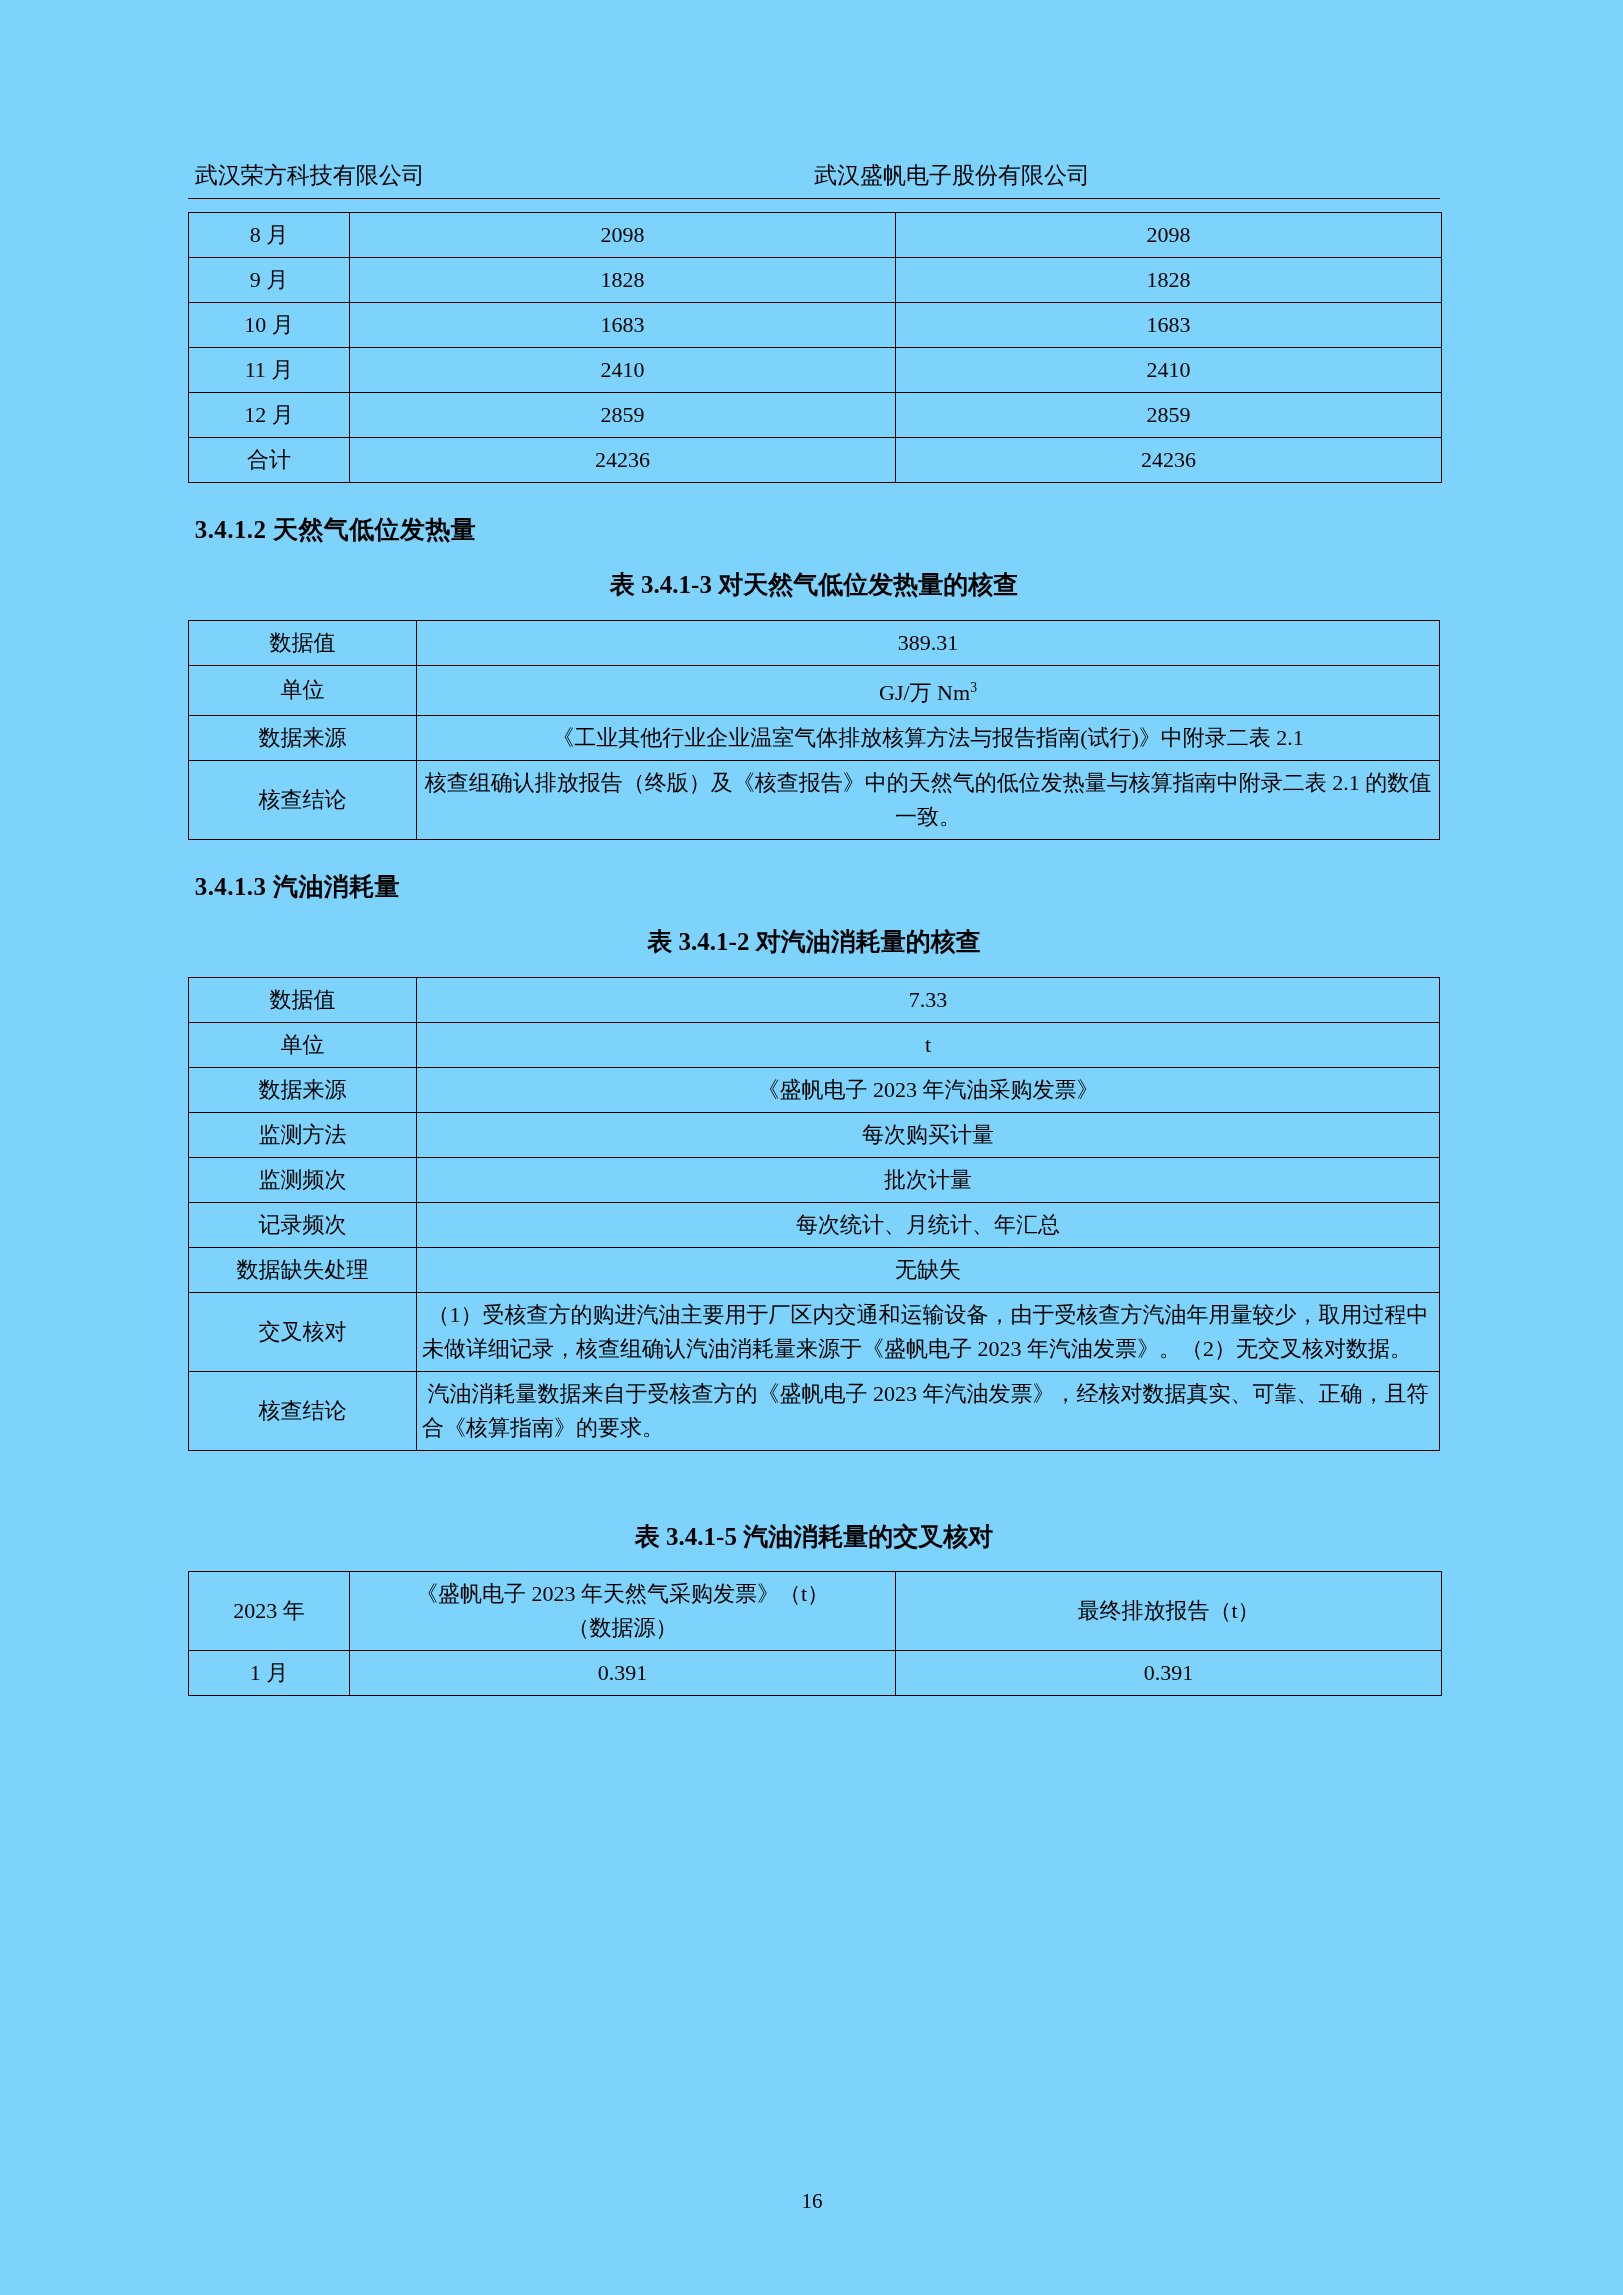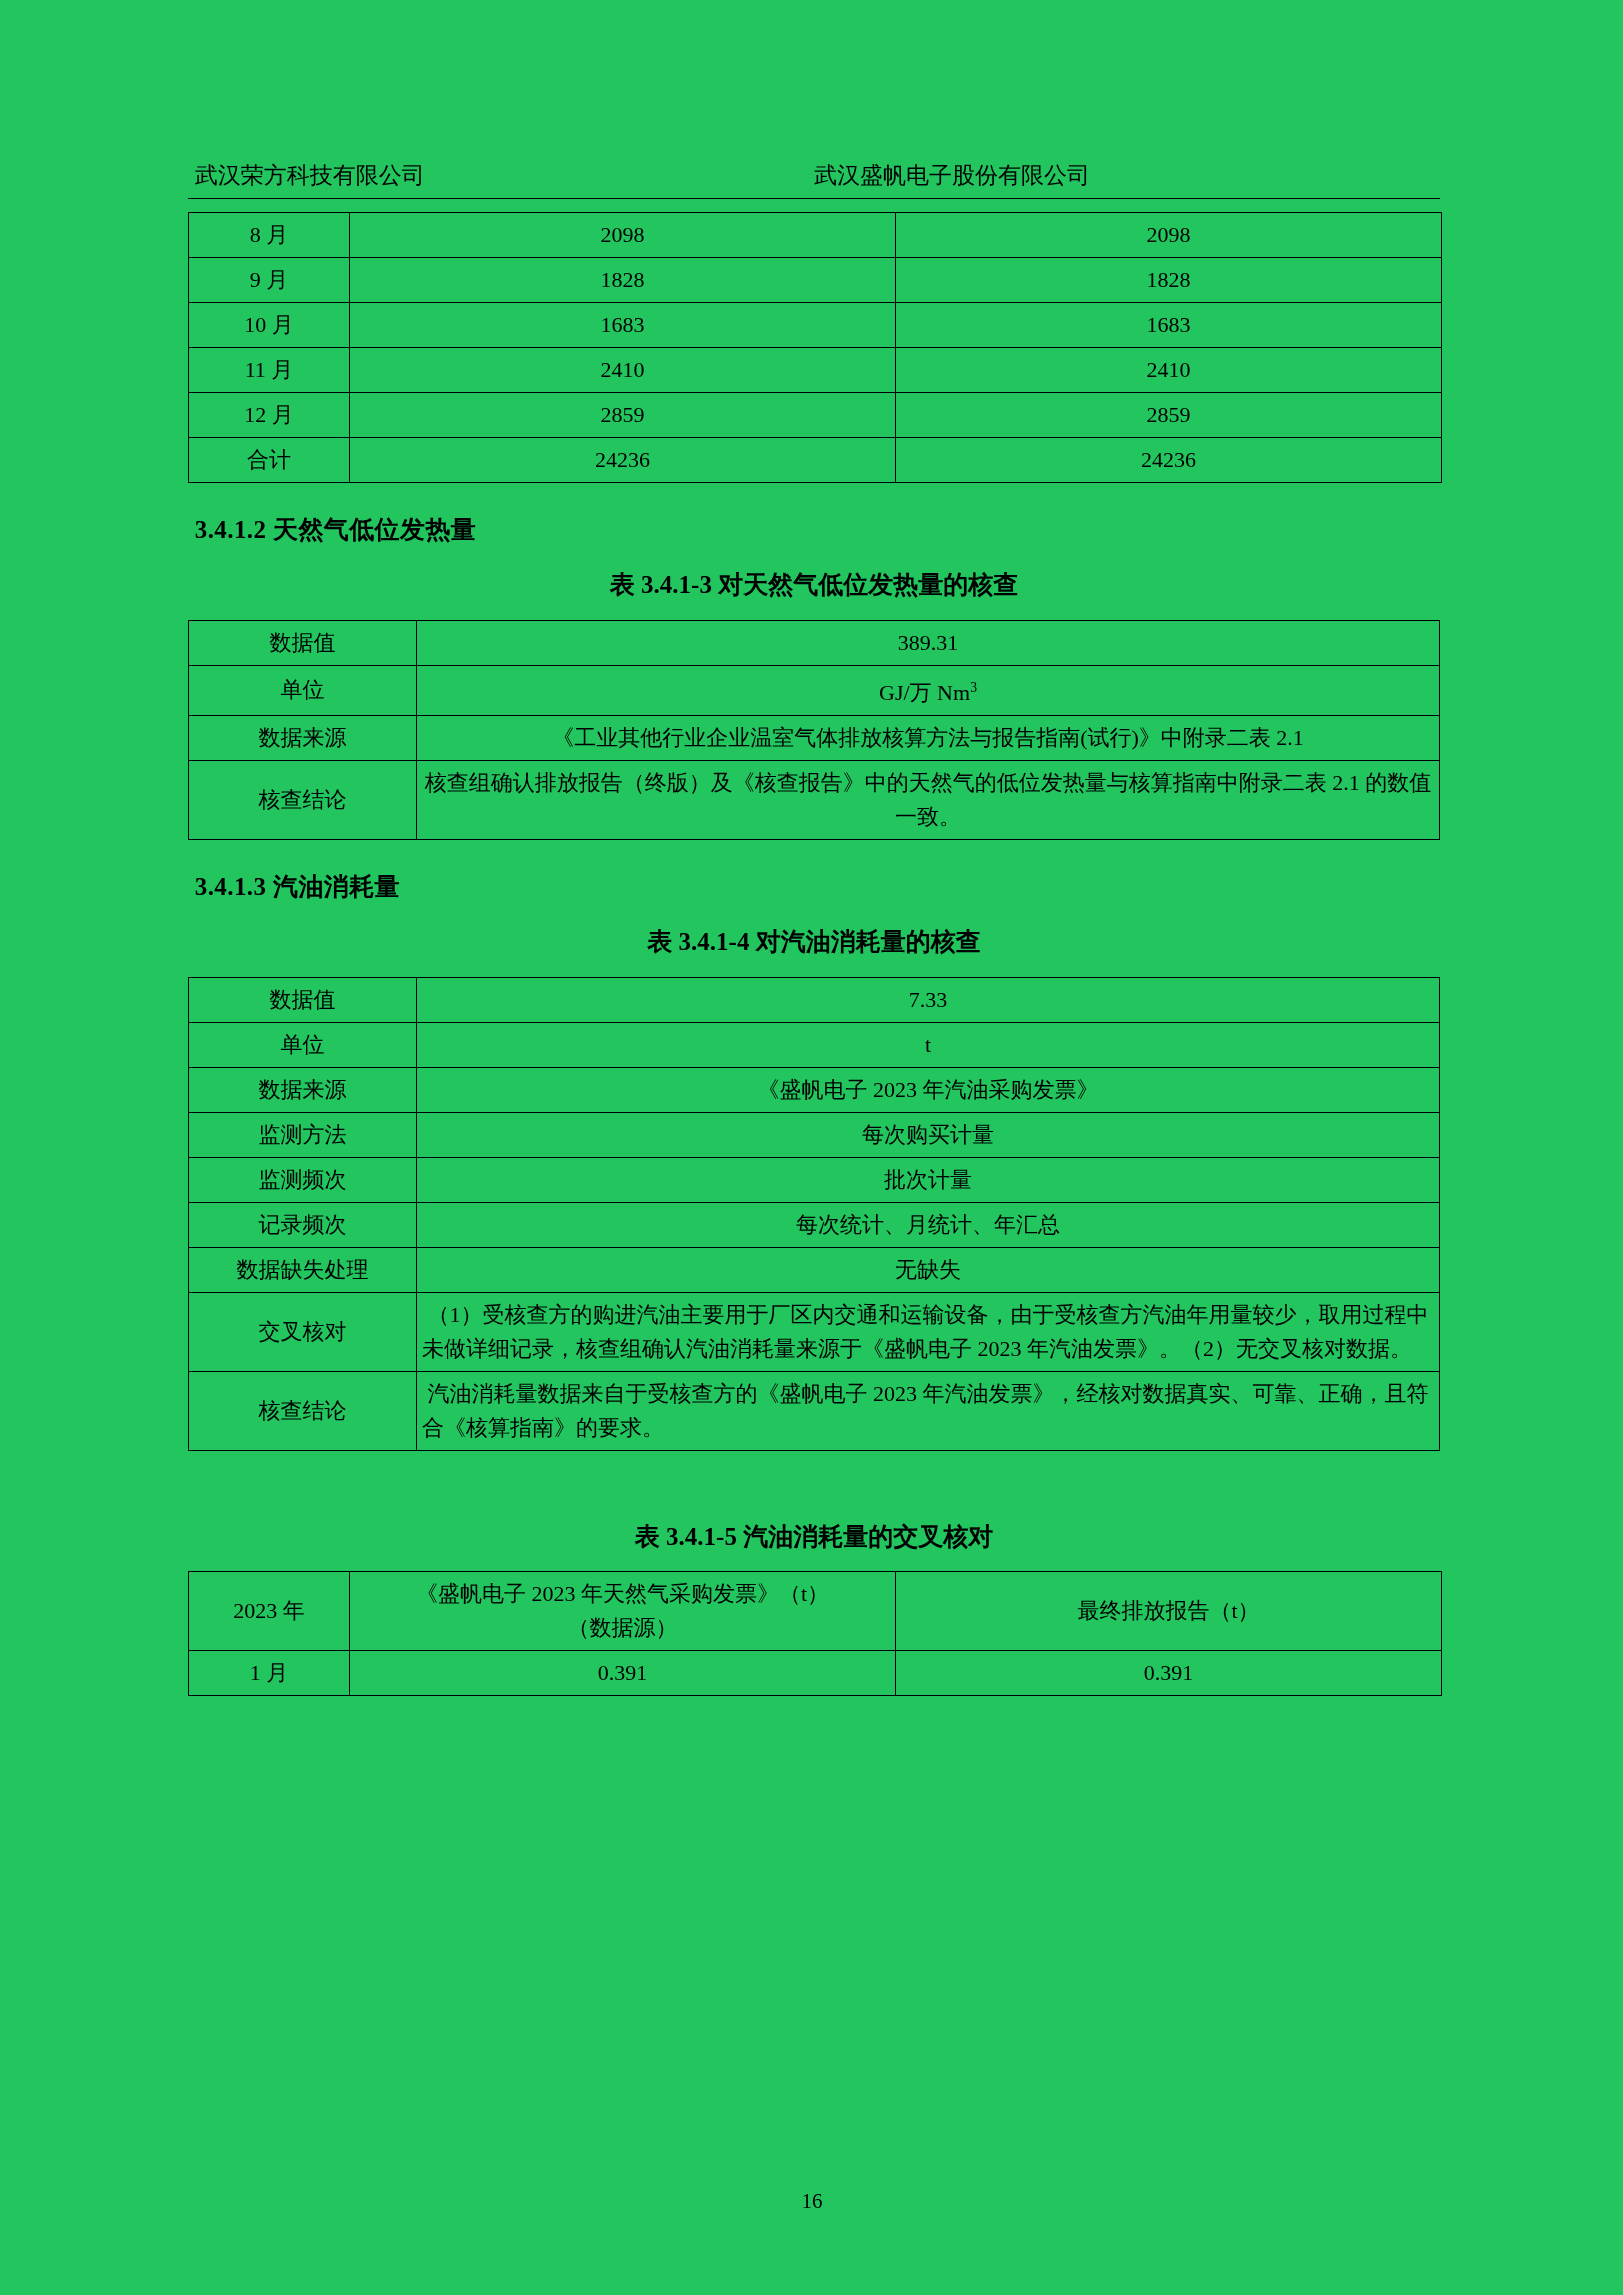--- a/index.html
+++ b/index.html
@@ -4,21 +4,21 @@
 <style>
   html, body {
     margin: 0;
     padding: 0;
     background: #ffffff;
   }
   .page {
     width: 1624px;
     height: 2295px;
     position: relative;
-    background: #22c55e;
+    background: #7dd3fc;
     font-family: "Liberation Serif", "DejaVu Serif", serif;
     color: #000000;
     box-sizing: border-box;
     padding: 0;
   }
   .content {
     position: absolute;
     left: 188px;
     top: 0;
     width: 1252px;
@@ -178,21 +178,21 @@
           <td class="ctr-multi">《工业其他行业企业温室气体排放核算方法与报告指南(试行)》中附录二表 2.1</td>
         </tr>
         <tr>
           <td>核查结论</td>
           <td class="ctr-multi">核查组确认排放报告（终版）及《核查报告》中的天然气的低位发热量与核算指南中附录二表 2.1 的数值一致。</td>
         </tr>
       </tbody>
     </table>
 
     <h3 class="sec">3.4.1.3  汽油消耗量</h3>
-    <div class="tbl-title">表 3.4.1-4 对汽油消耗量的核查</div>
+    <div class="tbl-title">表 3.4.1-2 对汽油消耗量的核查</div>
 
     <table class="doc">
       <colgroup>
           <col style="width:228px">
           <col style="width:1023px">
         </colgroup>
       <tbody>
         <tr>
           <td>数据值</td>
           <td>7.33</td>

